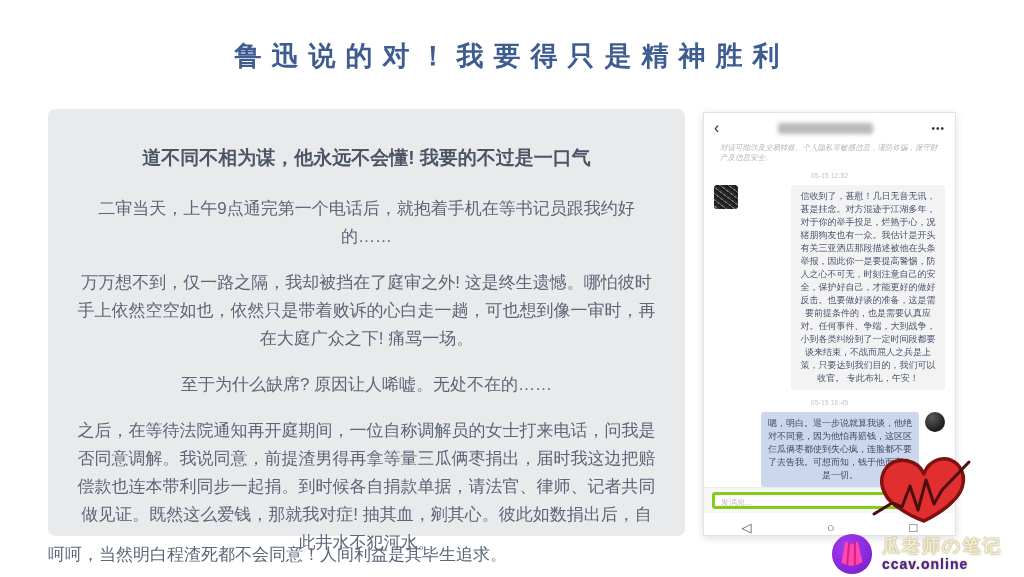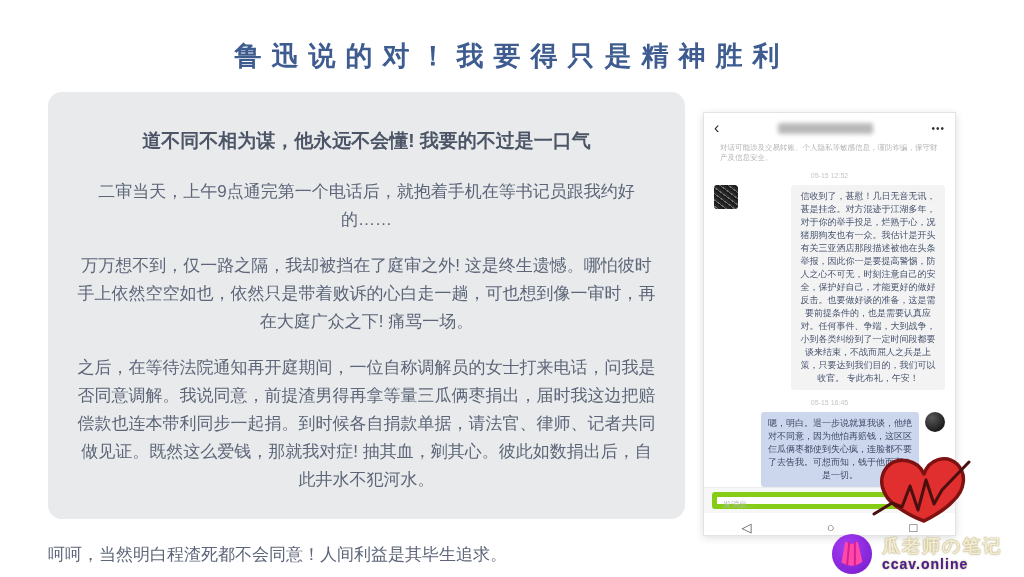--- a/index.html
+++ b/index.html
@@ -18,24 +18,24 @@
     text-align: center;
     font-size: 27px;
     font-weight: bold;
     letter-spacing: 10px;
     color: #3e5c90;
   }
 
   
   .card {
     position: absolute;
-    left: 48px; top: 92px;
+    left: 48px; top: 109px;
     width: 637px; height: 427px;
     background: #e9eaec;
-    border-radius: 14px;
+    border-radius: 7px;
     padding: 36px 26px 0 26px;
     text-align: center;
   }
   .card-heading {
     font-size: 19px;
     font-weight: bold;
     color: #4c5566;
     margin-bottom: 24px;
   }
   .card p {
@@ -84,20 +84,21 @@
   }
   .more-icon { font-size: 10px; color: #333; letter-spacing: 1px; }
   .security-notice {
     padding: 0 16px;
     font-size: 7.5px;
     line-height: 10px;
     color: #b5b5b5;
     text-align: left;
     filter: blur(0.45px);
     flex: 0 0 auto;
+    font-style: italic;
   }
   .chat-timestamp {
     text-align: center;
     font-size: 7px;
     color: #c5c5c5;
     margin: 9px 0 6px 0;
     filter: blur(0.4px);
     flex: 0 0 auto;
   }
   .msg-row { display: flex; padding: 0 10px; gap: 6px; flex: 0 0 auto; }
@@ -144,21 +145,21 @@
     background: #f7f7f7;
     border-top: 1px solid #ececec;
     display: flex;
     align-items: center;
     padding: 0 8px;
   }
   .chat-input {
     flex: 1;
     height: 17px;
     background: #ffffff;
-    border: 5px solid #84cc16;
+    border: 3px solid #84cc16;
     border-radius: 3px;
     font-size: 8px;
     color: #b9b9b9;
     line-height: 15px;
     padding: 0 6px;
     filter: blur(0.35px);
     text-align: left;
   }
   .nav-bar {
     flex: 0 0 auto;
@@ -209,20 +210,21 @@
 </style>
 </head>
 <body>
 
 <div class="page-title">鲁迅说的对！我要得只是精神胜利</div>
 
 <div class="card">
   <div class="card-heading">道不同不相为谋，他永远不会懂! 我要的不过是一口气</div>
   <p>二审当天，上午9点通完第一个电话后，就抱着手机在等书记员跟我约好的……</p>
   <p>万万想不到，仅一路之隔，我却被挡在了庭审之外! 这是终生遗憾。哪怕彼时手上依然空空如也，依然只是带着败诉的心白走一趟，可也想到像一审时，再在大庭广众之下! 痛骂一场。</p>
+  <p>至于为什么缺席? 原因让人唏嘘。无处不在的……</p>
   <p>之后，在等待法院通知再开庭期间，一位自称调解员的女士打来电话，问我是否同意调解。我说同意，前提渣男得再拿等量三瓜俩枣捐出，届时我这边把赔偿款也连本带利同步一起捐。到时候各自捐款单据，请法官、律师、记者共同做见证。既然这么爱钱，那就我对症! 抽其血，剜其心。彼此如数捐出后，自此井水不犯河水。</p>
 </div>
 
 <div class="footer-caption">呵呵，当然明白程渣死都不会同意！人间利益是其毕生追求。</div>
 
 <div class="phone">
   <div class="chat-header">
     <span class="back-icon">‹</span>
     <span class="contact-name-mask"></span>
     <span class="more-icon">•••</span>

